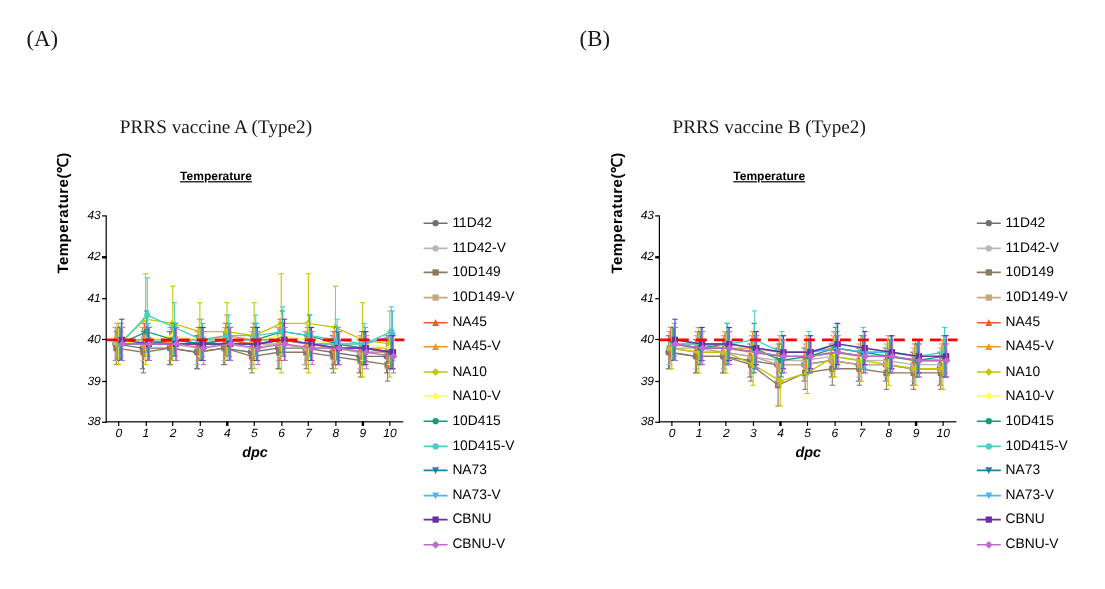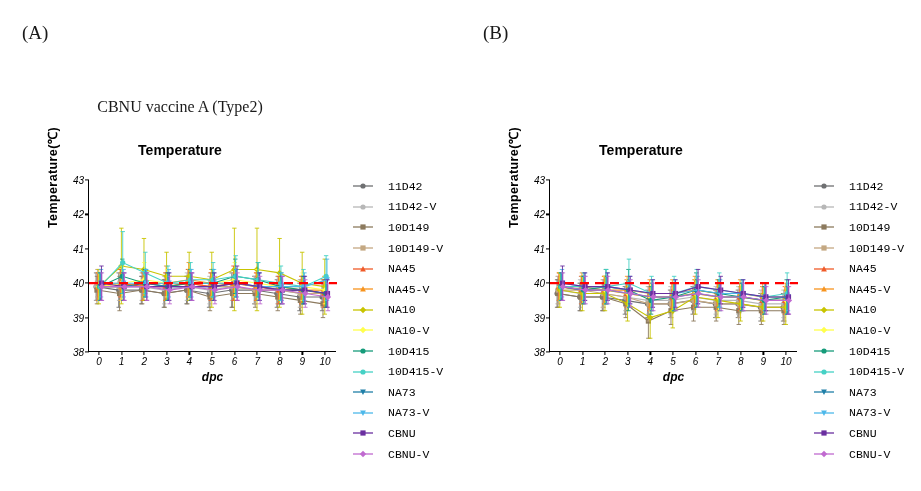--- a/index.html
+++ b/index.html
@@ -42,24 +42,25 @@
     font-size: 16px;
     font-family: "Liberation Serif", serif;
     color: #1a1a1a;
   }
   .chart-title {
     position: absolute;
     top: 142px;
     left: 0;
     width: 360px;
     text-align: center;
-    font-size: 14px;
+    font-size: 10px;
     font-weight: bold;
     font-family: "Liberation Sans", sans-serif;
     color: #000000;
+    text-decoration: underline;
   }
 
   
   .plot-wrap {
     position: absolute;
     left: 46px;
     top: 172px;
     width: 300px;
     height: 200px;
   }
@@ -147,32 +148,32 @@
   }
   .legend-key {
     width: 22px;
     height: 12px;
     position: relative;
     flex: 0 0 22px;
   }
   .legend-key svg { display: block; }
   .legend-label {
     font-size: 11.5px;
-    font-family: Liberation Mono, monospace;
+    font-family: Liberation Sans, sans-serif;
     color: #000;
-    margin-left: 14px;
+    margin-left: 3px;
     white-space: nowrap;
   }
 </style>
 </head>
 <body>
 
 <div class="panel" id="panel-a">
   <div class="panel-letter">(A)</div>
-  <div class="panel-title">CBNU vaccine A (Type2)</div>
+  <div class="panel-title">PRRS vaccine A (Type2)</div>
   <div class="chart-title">Temperature</div>
 
   <div class="plot-wrap">
     <div class="y-axis-label">Temperature(℃)</div>
     <div class="plot" id="plot-a">
         <div class="ytick" style="top: 0px;">43</div>
         <div class="ytick-mark" style="top: 0px;"></div>
         <div class="ytick" style="top: 34.4px;">42</div>
         <div class="ytick-mark" style="top: 34.4px;"></div>
         <div class="ytick" style="top: 68.8px;">41</div>
@@ -995,20 +996,21 @@
             <polygon points="11,2.8 14.2,6 11,9.2 7.800000000000001,6" fill="#c06ad0"></polygon>
           </svg>
         </div>
         <span class="legend-label">CBNU-V</span>
       </div>
     </div>
 </div>
 
 <div class="panel" id="panel-b">
   <div class="panel-letter">(B)</div>
+  <div class="panel-title">PRRS vaccine B (Type2)</div>
   <div class="chart-title">Temperature</div>
 
   <div class="plot-wrap">
     <div class="y-axis-label">Temperature(℃)</div>
     <div class="plot" id="plot-b">
         <div class="ytick" style="top: 0px;">43</div>
         <div class="ytick-mark" style="top: 0px;"></div>
         <div class="ytick" style="top: 34.4px;">42</div>
         <div class="ytick-mark" style="top: 34.4px;"></div>
         <div class="ytick" style="top: 68.8px;">41</div>

